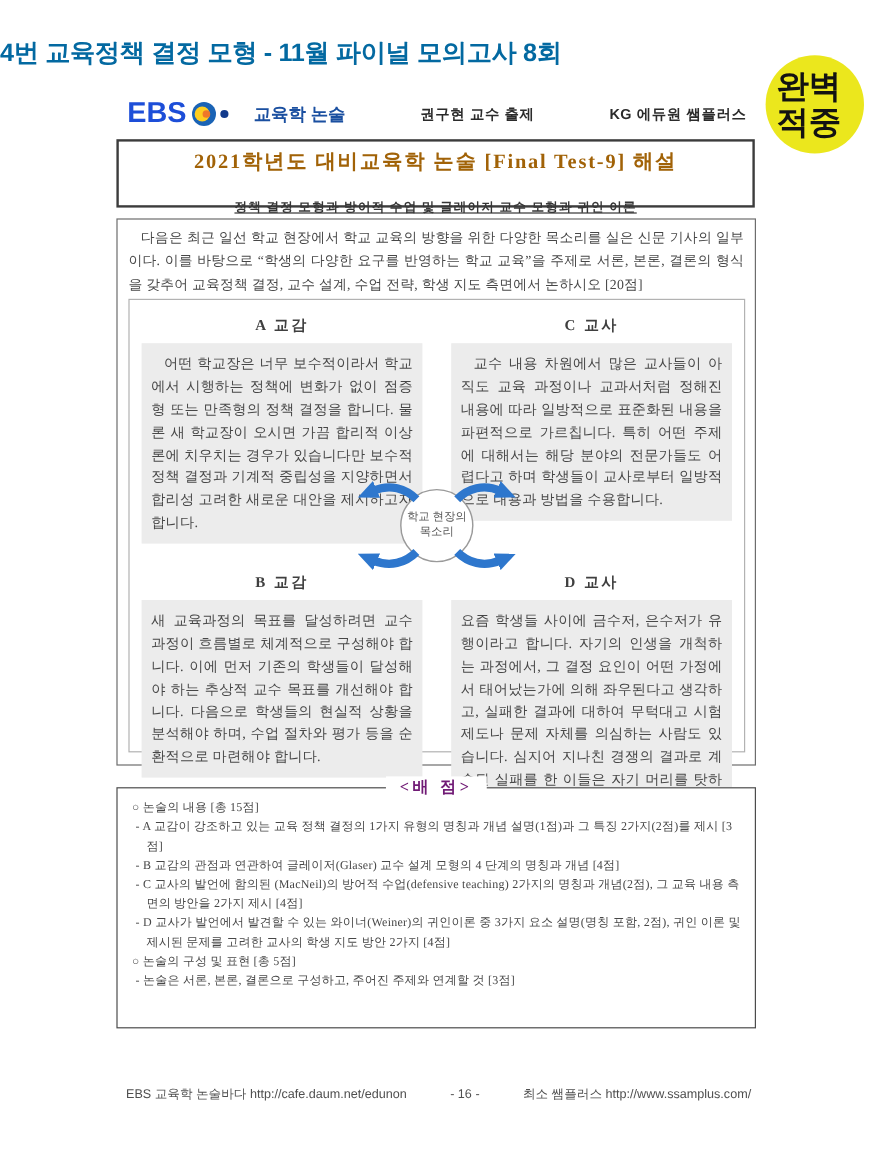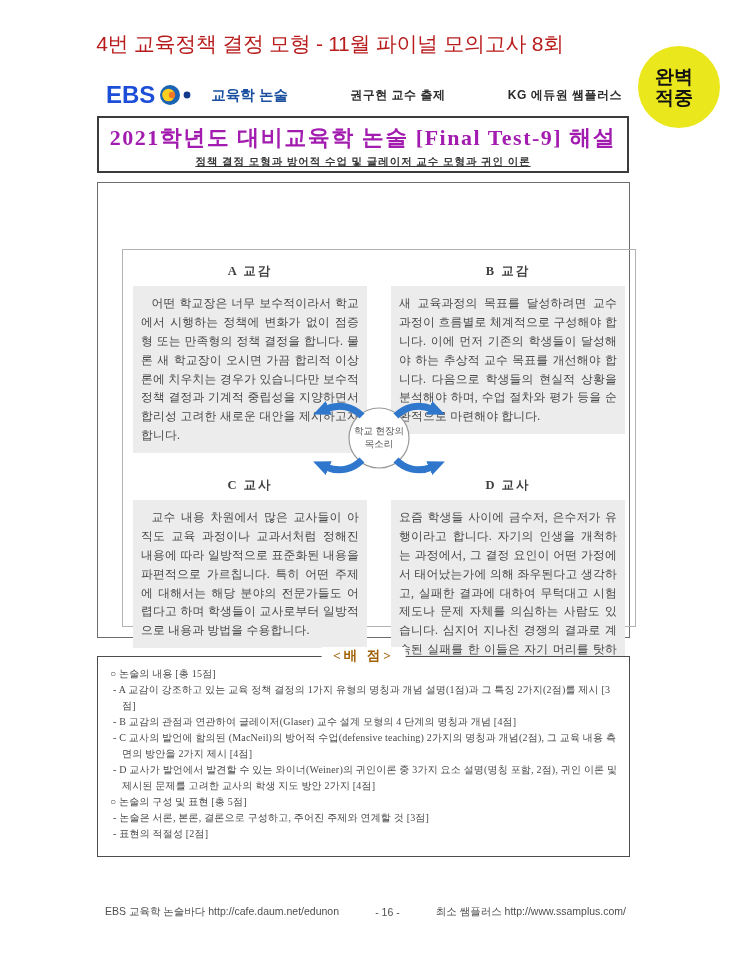--- a/index.html
+++ b/index.html
@@ -3,34 +3,34 @@
 <meta charset="utf-8">
 <style>
   html,body { margin:0; padding:0; background:#fff; }
   .page {
     position:relative; width:729px; height:969px; background:#ffffff;
     font-family:"Liberation Serif", serif; overflow:hidden; margin:0 auto;
   }
 
   
   .doc-title {
-    position:absolute; top:30px; left:0; width:660px; text-align:center;
-    font-family:"Liberation Sans", sans-serif; font-weight:normal;
-    font-size:21px; color:#b91c1c; letter-spacing:-0.3px;
+    position:absolute; top:30px; left:0; width:660px; 
+    font-family:"Liberation Sans", sans-serif; font-weight:bold;
+    font-size:21px; color:#0369a1; letter-spacing:-0.3px;
   }
 
   
   .badge {
     position:absolute; left:638px; top:46px; width:82px; height:82px;
     border-radius:50%; background:#ebe71d;
     display:flex; align-items:center; justify-content:center;
   }
   .badge-text {
     font-family:"Liberation Sans", sans-serif; font-weight:800;
-    font-size:19px; line-height:1.12; color:#121212;
+    font-size:27px; line-height:1.12; color:#121212;
     transform:translateX(-5px); text-align:left;
   }
 
   
   .header-row {
     position:absolute; top:82px; left:106px; width:516px; height:26px;
     display:flex; align-items:center; justify-content:space-between;
   }
   .logo { display:flex; align-items:center; gap:4px; }
   .logo-ebs {
@@ -45,41 +45,41 @@
     font-family:"Liberation Sans", sans-serif; font-weight:bold;
     font-size:12px; color:#2b2b2b; letter-spacing:0.5px;
   }
 
   
   .tbox {
     position:absolute; left:97px; top:116px; width:532px; height:57px;
     border:2px solid #3c3c3c; box-sizing:border-box; text-align:center; background:#fff;
   }
   .tbox-title {
-    margin-top:5px; font-size:22px; font-weight:bold; color:#a21caf;
+    margin-top:5px; font-size:17px; font-weight:bold; color:#a16207;
     letter-spacing:1.5px; font-family:"Liberation Serif", serif;
   }
   .tbox-sub {
-    margin-top:2px; font-size:10.5px; font-weight:bold; color:#363636;
+    margin-top:20px; font-size:10.5px; font-weight:bold; color:#363636;
     text-decoration:underline; letter-spacing:1px;
   }
 
   
   .qbox {
     position:absolute; left:97px; top:182px; width:533px; height:456px;
     border:1.5px solid #6d6d6d; box-sizing:border-box; background:#fff;
   }
   .q-intro {
     margin:7px 9px 0 9px; font-size:11.5px; line-height:1.68; color:#474747;
     text-align:justify; text-indent:0.9em; letter-spacing:0.2px;
   }
 
   
   .inner {
-    position:absolute; left:24px; top:66px; width:514px; height:378px;
+    position:absolute; left:9px; top:66px; width:514px; height:378px;
     border:1px solid #b2b2b2; box-sizing:border-box;
     display:grid; grid-template-columns:1fr 1fr; column-gap:30px; row-gap:6px;
     padding:13px 10px 8px 10px;
     gap:24px;
   }
   .quad { }
   .quad-title {
     text-align:center; font-weight:bold; font-size:12.5px; color:#3f3f3f;
     letter-spacing:2px; margin-bottom:6px;
   }
@@ -102,21 +102,21 @@
 
   
   .sbox {
     position:absolute; left:97px; top:656px; width:533px; height:201px;
     border:1.6px solid #4c4c4c; box-sizing:border-box; background:#fff;
     padding:9px 8px 0 9px;
   }
   .sbox-legend {
     position:absolute; top:-10px; left:50%; transform:translateX(-50%);
     background:#fff; padding:0 12px; font-size:13.5px; font-weight:bold;
-    letter-spacing:3px; color:#a16207; white-space:nowrap;
+    letter-spacing:3px; color:#701a75; white-space:nowrap;
   }
   .score-line { font-size:10px; line-height:1.6; color:#474747; letter-spacing:0.2px; }
   .score-line.dash { padding-left:15px; text-indent:-9px; }
   .score-line.circ { padding-left:3px; }
 
   
   .footer {
     position:absolute; top:905px; left:105px; width:521px;
     display:flex; justify-content:space-between; align-items:center;
     font-family:"Liberation Sans", sans-serif; font-size:10.5px; color:#4f4f4f;
@@ -152,36 +152,37 @@
     <div class="hdr-center">권구현 교수 출제</div>
     <div class="hdr-right">KG 에듀원 쌤플러스</div>
   </div>
 
   <div class="tbox">
     <div class="tbox-title">2021학년도 대비교육학 논술  [Final Test-9] 해설</div>
     <div class="tbox-sub">정책 결정 모형과 방어적 수업 및 글레이저 교수 모형과 귀인 이론</div>
   </div>
 
   <div class="qbox">
+    <div class="q-intro">다음은 최근 일선 학교 현장에서 학교 교육의 방향을 위한 다양한 목소리를 실은 신문 기사의 일부이다. 이를 바탕으로 “학생의 다양한 요구를 반영하는 학교 교육”을 주제로 서론, 본론, 결론의 형식을 갖추어 교육정책 결정, 교수 설계, 수업 전략, 학생 지도 측면에서 논하시오 [20점]</div>
 
     <div class="inner">
 
       <div class="quad indent">
         <div class="quad-title">A 교감</div>
         <div class="quad-body">어떤 학교장은 너무 보수적이라서 학교에서 시행하는 정책에 변화가 없이 점증형 또는 만족형의 정책 결정을 합니다. 물론 새 학교장이 오시면 가끔 합리적 이상론에 치우치는 경우가 있습니다만 보수적 정책 결정과 기계적 중립성을 지양하면서 합리성 고려한 새로운 대안을 제시하고자 합니다.</div>
       </div>
 
+      <div class="quad indent">
+        <div class="quad-title">C 교사</div>
+        <div class="quad-body">교수 내용 차원에서 많은 교사들이 아직도 교육 과정이나 교과서처럼 정해진 내용에 따라 일방적으로 표준화된 내용을 파편적으로 가르칩니다. 특히 어떤 주제에 대해서는 해당 분야의 전문가들도 어렵다고 하며 학생들이 교사로부터 일방적으로 내용과 방법을 수용합니다.</div>
+      </div>
+
       <div class="quad">
         <div class="quad-title">B 교감</div>
         <div class="quad-body">새 교육과정의 목표를 달성하려면 교수 과정이 흐름별로 체계적으로 구성해야 합니다. 이에 먼저 기존의 학생들이 달성해야 하는 추상적 교수 목표를 개선해야 합니다. 다음으로 학생들의 현실적 상황을 분석해야 하며, 수업 절차와 평가 등을 순환적으로 마련해야 합니다.</div>
-      </div>
-
-      <div class="quad indent">
-        <div class="quad-title">C 교사</div>
-        <div class="quad-body">교수 내용 차원에서 많은 교사들이 아직도 교육 과정이나 교과서처럼 정해진 내용에 따라 일방적으로 표준화된 내용을 파편적으로 가르칩니다. 특히 어떤 주제에 대해서는 해당 분야의 전문가들도 어렵다고 하며 학생들이 교사로부터 일방적으로 내용과 방법을 수용합니다.</div>
       </div>
 
       <div class="quad">
         <div class="quad-title">D 교사</div>
         <div class="quad-body">요즘 학생들 사이에 금수저, 은수저가 유행이라고 합니다. 자기의 인생을 개척하는 과정에서, 그 결정 요인이 어떤 가정에서 태어났는가에 의해 좌우된다고 생각하고, 실패한 결과에 대하여 무턱대고 시험 제도나 문제 자체를 의심하는 사람도 있습니다. 심지어 지나친 경쟁의 결과로 계속된 실패를 한 이들은 자기 머리를 탓하기도 합니다.</div>
       </div>
 
       <div class="hub">
         <svg width="150" height="120" viewBox="0 0 150 120">
           <defs>
@@ -203,21 +204,20 @@
 
   <div class="sbox">
     <div class="sbox-legend">&lt;배 점&gt;</div>
     <div class="score-line circ">○ 논술의 내용 [총 15점]</div>
     <div class="score-line dash">- A 교감이 강조하고 있는 교육 정책 결정의 1가지 유형의 명칭과 개념 설명(1점)과 그 특징 2가지(2점)를 제시 [3점]</div>
     <div class="score-line dash">- B 교감의 관점과 연관하여 글레이저(Glaser) 교수 설계 모형의 4 단계의 명칭과 개념 [4점]</div>
     <div class="score-line dash">- C 교사의 발언에 함의된 (MacNeil)의 방어적 수업(defensive teaching) 2가지의 명칭과 개념(2점), 그 교육 내용 측면의 방안을 2가지 제시 [4점]</div>
     <div class="score-line dash">- D 교사가 발언에서 발견할 수 있는 와이너(Weiner)의 귀인이론 중 3가지 요소 설명(명칭 포함, 2점), 귀인 이론 및 제시된 문제를 고려한 교사의 학생 지도 방안 2가지 [4점]</div>
     <div class="score-line circ">○ 논술의 구성 및 표현 [총 5점]</div>
     <div class="score-line dash">- 논술은 서론, 본론, 결론으로 구성하고, 주어진 주제와 연계할 것 [3점]</div>
-    <div class="score-line dash">- 표현의 적절성 [2점]</div>
   </div>
 
   <div class="footer">
     <span>EBS 교육학 논술바다 http://cafe.daum.net/edunon</span>
     <span>- 16 -</span>
     <span>최소 쌤플러스 http://www.ssamplus.com/</span>
   </div>
 
 </div>
 

